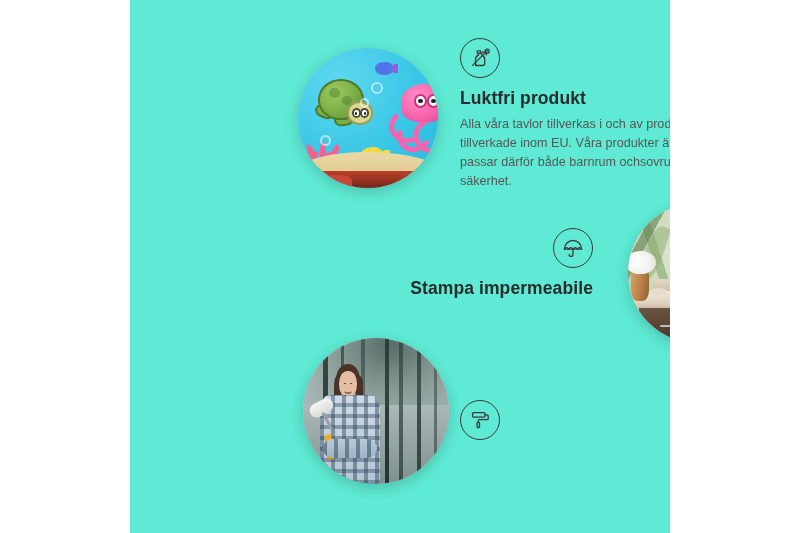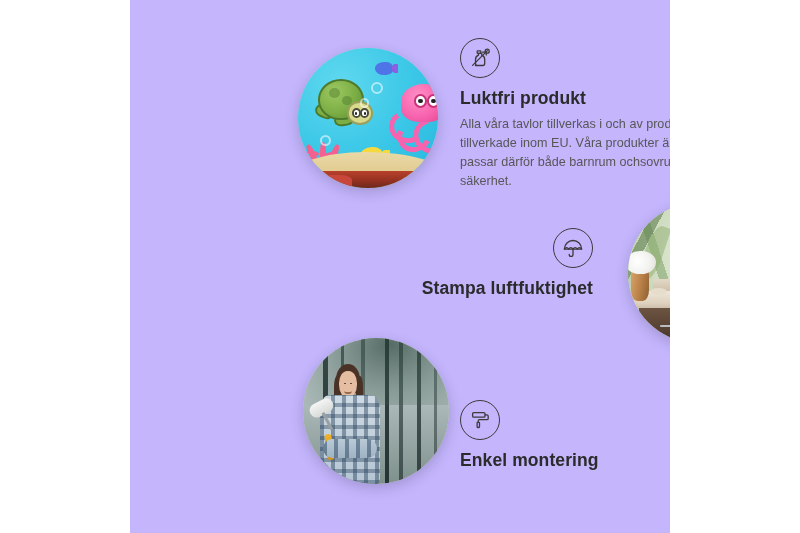--- a/index.html
+++ b/index.html
@@ -23,21 +23,21 @@
     background: #ffffff;
   }
 
   
   .panel {
     position: absolute;
     left: 130px;
     top: 0;
     width: 540px;
     height: 533px;
-    background: #c4b5fd;
+    background: #5eead4;
     overflow: hidden;
   }
 
   
   .feature {
     position: absolute;
   }
 
   
   .photo {
@@ -597,21 +597,21 @@
     </div>
 
     <div class="feature" id="feature-2">
       <div class="icon-badge">
         <svg width="26" height="26" viewBox="0 0 26 26" fill="none" stroke="#3b3b3b" stroke-width="1.3" stroke-linecap="round" stroke-linejoin="round">
           <path d="M4.4 14.1a8.6 8.6 0 0 1 17.2 0z"></path>
           <path d="M4.4 14.1c1.4-2 3.1-2 4.3 0 1.2-2 3-2 4.3 0 1.3-2 3.1-2 4.3 0 1.2-2 2.9-2 4.3 0"></path>
           <path d="M13 14.1v5.4a1.9 1.9 0 0 1-3.8 0"></path>
         </svg>
       </div>
-      <h3 class="f-title">Stampa luftfuktighet</h3>
+      <h3 class="f-title">Stampa impermeabile</h3>
     </div>
 
     <div class="photo" id="photo-3">
       <div class="scene">
         <div class="forest-bg">
           <div class="trunk"></div>
             <div class="trunk"></div>
             <div class="trunk"></div>
           <div class="trunk"></div>
             <div class="trunk"></div>
@@ -640,17 +640,16 @@
     </div>
 
     <div class="feature" id="feature-3">
       <div class="icon-badge">
         <svg width="26" height="26" viewBox="0 0 26 26" fill="none" stroke="#3b3b3b" stroke-width="1.3" stroke-linecap="round" stroke-linejoin="round">
           <rect x="5.6" y="5.6" width="12.4" height="4.6" rx="1.2"></rect>
           <path d="M18 7.9h1.9a1.3 1.3 0 0 1 1.3 1.3v2.2a1.3 1.3 0 0 1-1.3 1.3h-7.4a1.3 1.3 0 0 0-1.3 1.3v1.3"></path>
           <rect x="10.1" y="15.3" width="2.4" height="5.2" rx="0.7"></rect>
         </svg>
       </div>
-      <h3 class="f-title">Enkel montering</h3>
     </div>
 
   </div>
 </div>
 
 </body></html>

